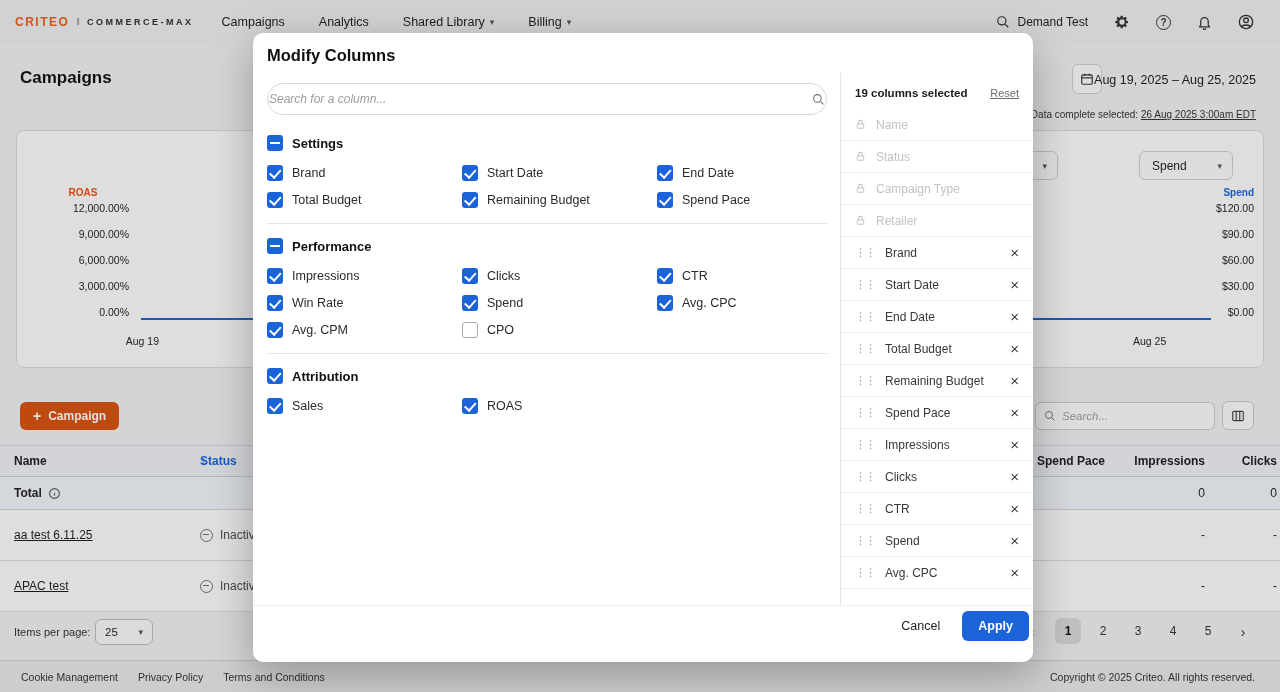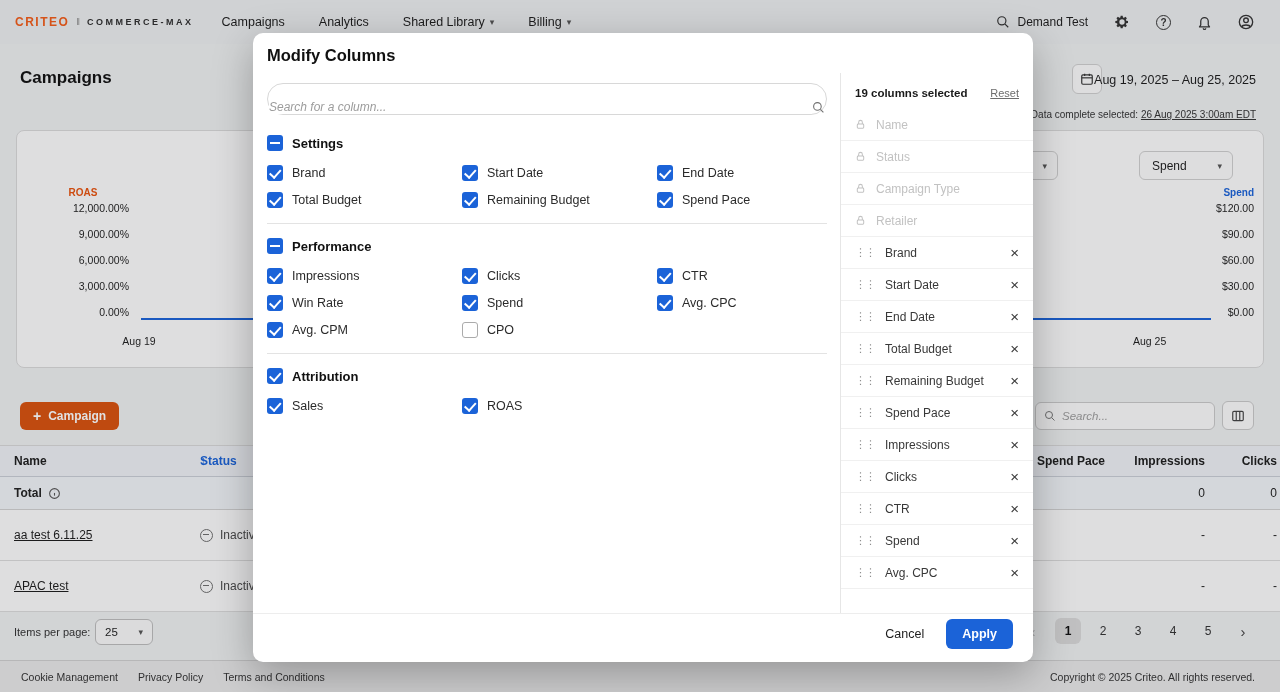--- a/index.html
+++ b/index.html
@@ -36,21 +36,21 @@
   .dd-spend{left:1122px;top:20px;width:94px;padding:0 10px 0 12px;justify-content:space-between;font-size:12px;color:#1d1d1d;font-weight:500}
   .axis-label{position:absolute;font-size:10px;font-weight:bold}
   .axis-label.left{left:20px;top:56px;width:92px;text-align:center;color:var(--roas)}
   .axis-label.right{left:1140px;top:56px;width:97px;text-align:right;color:var(--accent)}
   .ticks{position:absolute;top:71px;width:92px}
   .ticks.left{left:20px;text-align:right}
   .ticks.right{left:1140px;width:97px;text-align:right}
   .tick{height:26px;line-height:13px;font-size:10.5px;color:#1e1e1e}
   .plot-line{position:absolute;left:124px;top:187px;width:1070px;height:2px;background:var(--accent)}
   .x-label{position:absolute;top:204px;font-size:10.5px;color:#1e1e1e}
-  .x-label.xl{left:82px;width:80px;text-align:center}
+  .x-label.xl{left:62px;width:80px;text-align:right}
   .x-label.xr{left:1116px;width:80px;text-align:left}
 
   
   .campaign-btn{position:absolute;left:20px;top:402px;height:28px;padding:0 13px;background:var(--btn-orange);color:#fff;border:none;border-radius:6px;font-size:12px;font-weight:bold;display:flex;align-items:center;gap:7px;cursor:pointer;font-family:inherit}
   .campaign-btn .plus{font-size:14px;font-weight:bold;line-height:1}
   .tbl-search{position:absolute;left:1035px;top:402px;width:180px;height:28px;border:1px solid #c9c9c9;border-radius:6px;background:#fbfbfb;display:flex;align-items:center;padding:0 8px;gap:6px}
   .tbl-search input{border:none;outline:none;background:transparent;width:130px;font-size:11.5px;font-family:inherit;color:#333}
   input::placeholder{font-style:italic;color:#9c9c9c}
   .cols-btn{position:absolute;left:1222px;top:401px;width:32px;height:29px;border:1px solid #c9c9c9;border-radius:6px;background:#fbfbfb;display:flex;align-items:center;justify-content:center;cursor:pointer}
 
@@ -83,21 +83,21 @@
   
   .footer{position:absolute;left:0;top:660px;width:1280px;height:32px;background:#e9e9e9;border-top:1px solid #cfcfcf;display:flex;align-items:center;font-size:10.5px;color:#333}
   .f-links{display:flex;gap:20px;margin-left:21px}
   .f-link{cursor:pointer}
   .f-copy{margin-left:auto;margin-right:25px}
 
   
   .overlay{position:absolute;inset:0;background:rgba(25,25,28,0.13);z-index:5}
   .modal{position:absolute;left:253px;top:33px;width:780px;height:629px;background:#fff;border-radius:10px;box-shadow:0 12px 40px rgba(0,0,0,0.28);z-index:10}
   .modal-title{position:absolute;left:14px;top:13px;font-size:16.5px;font-weight:bold;color:#101010}
-  .mc-search{position:absolute;left:14px;top:50px;width:560px;height:32px;border:1px solid #d8d8d8;border-radius:16px;display:flex;align-items:flex-end;padding:0 1px;background:#fff}
+  .mc-search{position:absolute;left:14px;top:50px;width:560px;height:32px;border:1px solid #d8d8d8;border-radius:16px;display:flex;align-items:center;padding:0 1px;background:#fff}
   .mc-search input{border:none;outline:none;flex:1;font-size:12px;font-family:inherit;color:#333}
   .mc-left{position:absolute;left:14px;top:92px;width:560px}
   .sec-head{display:flex;align-items:center;gap:9px;height:24px;margin:6px 0 8px}
   .sec-title{font-size:13px;font-weight:bold;color:#111}
   .sec-grid{display:grid;grid-template-columns:195px 195px 170px;row-gap:8px}
   .mc-item{display:flex;align-items:center;gap:9px;height:19px;cursor:pointer}
   .item-label{font-size:12.5px;color:#2b2b2b}
   .mc-divider{border-top:1px solid #e3e3e3;margin:14px 0 10px;width:560px}
   .cb{width:16px;height:16px;border-radius:3px;position:relative;flex:0 0 16px;cursor:pointer}
   .cb.checked{background:var(--accent)}
@@ -110,21 +110,21 @@
   .panel-head{display:flex;align-items:flex-end;justify-content:space-between;padding:14px 14px 10px 14px}
   .panel-count{font-size:11.5px;font-weight:bold;color:#1a1a1a}
   .reset-link{font-size:11px;color:#6d6d6d;text-decoration:underline;cursor:pointer}
   .prow{height:32px;display:flex;align-items:center;gap:10px;padding:0 14px;border-bottom:1px solid #f0f0f0}
   .prow .plabel{font-size:12px;color:#c2c2c2}
   .prow .plabel2{font-size:12px;color:#383838}
   .grip{color:#8f8f8f;font-size:11px;letter-spacing:-1px;cursor:grab}
   .xbtn{margin-left:auto;color:#3a3a3a;font-size:15px;cursor:pointer;line-height:1}
   .lockic{display:inline-flex}
 
-  .modal-footer{position:absolute;left:0;bottom:8px;width:780px;height:41px;display:flex;align-items:center;justify-content:flex-end;gap:22px;padding-right:20px;border-top:1px solid #ededed;background:#fff;border-radius:0 0 10px 10px}
+  .modal-footer{position:absolute;left:0;bottom:16px;width:780px;height:41px;display:flex;align-items:center;justify-content:flex-end;gap:22px;padding-right:4px;border-top:1px solid #ededed;background:#fff;border-radius:0 0 10px 10px}
   .cancel{background:none;border:none;font-size:12.5px;font-weight:500;color:#1d1d1d;cursor:pointer;font-family:inherit}
   .apply{background:var(--accent);color:#fff;border:none;border-radius:6px;padding:8px 16px;font-size:12.5px;font-weight:bold;cursor:pointer;font-family:inherit}
 </style>
 </head>
 <body>
 
 <div class="screen">
   <div class="bg">
 
     <header class="topbar">

